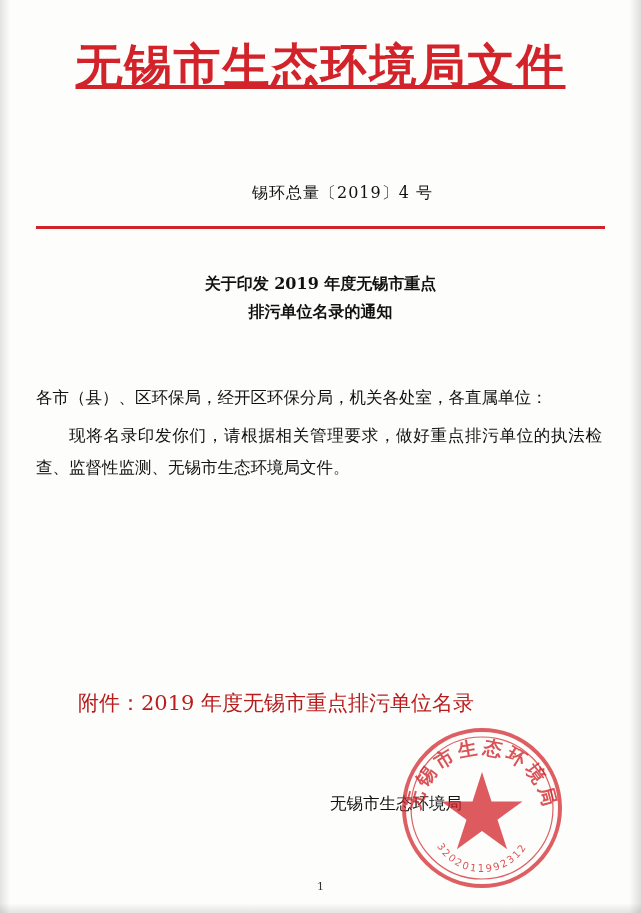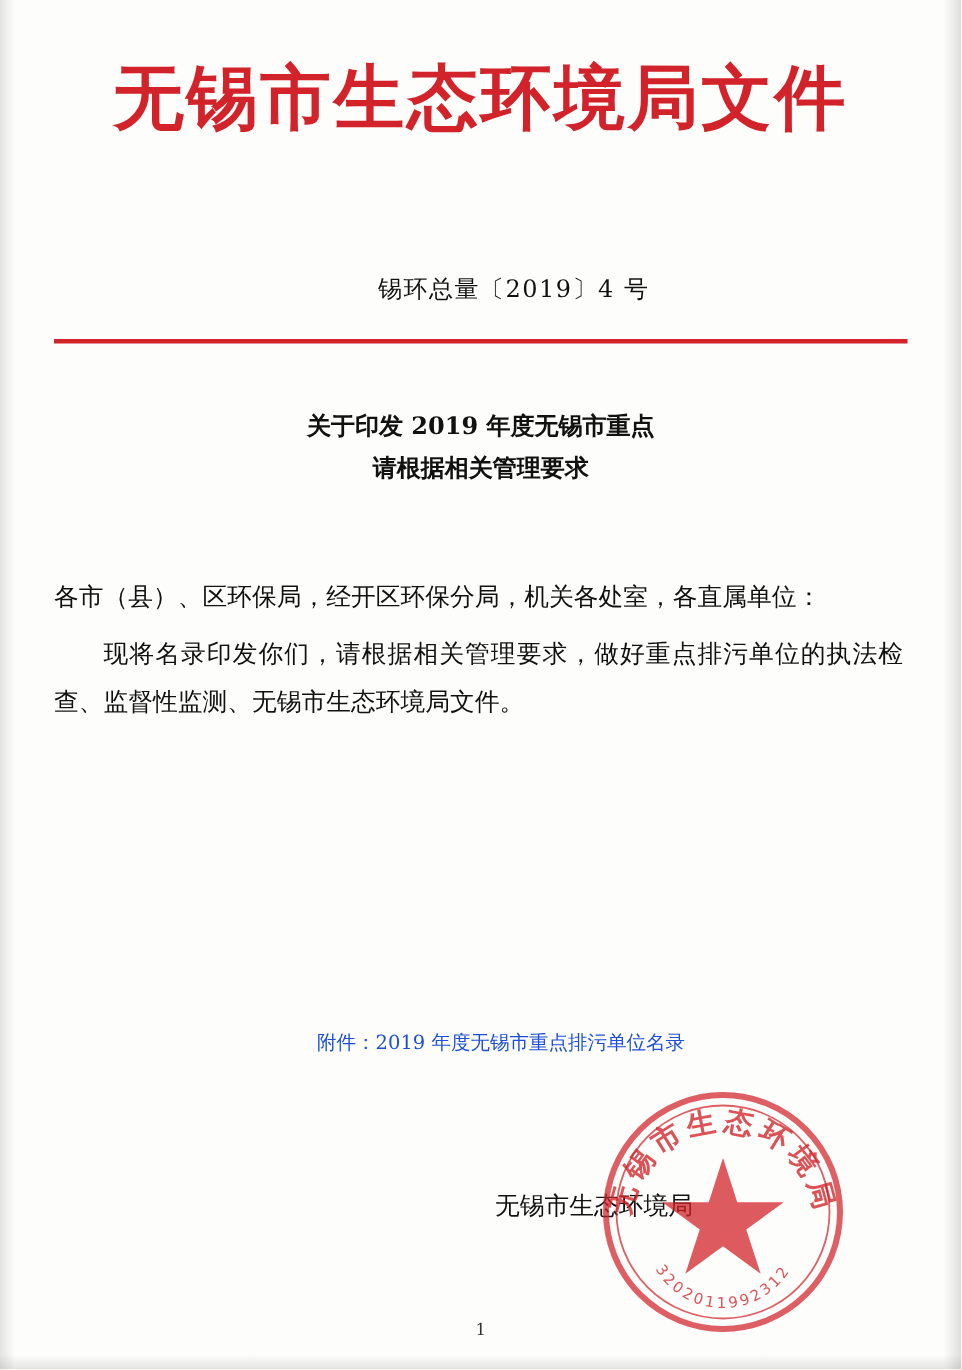--- a/index.html
+++ b/index.html
@@ -32,20 +32,21 @@
     text-align: center;
   }
   .masthead-title {
     font-family: "DejaVu Serif", "Liberation Serif", serif;
     font-weight: bold;
     font-size: 47px;
     letter-spacing: 2px;
     color: #d2232a;
     line-height: 1.1;
     white-space: nowrap;
+    text-decoration: underline;
   }
 
   
   .doc-number {
     position: absolute;
     left: 0;
     top: 183px;
     width: 641px;
     text-align: center;
     font-size: 16px;
@@ -91,25 +92,24 @@
   .body-block p {
     margin: 0 4px 6px 0;
   }
   .indent2 { text-indent: 2em; }
 
   .attachment {
     position: absolute;
     left: 36px;
     top: 684px;
     width: 570px;
-    font-size: 13px;
+    font-size: 21px;
     line-height: 1.9;
     text-indent: 2em;
-    color: #1d4ed8;
-    text-align: center;
+    color: #b91c1c;
   }
 
   
   .signature {
     position: absolute;
     left: 330px;
     top: 788px;
     width: 250px;
     font-size: 16.5px;
     line-height: 1.9;
@@ -165,21 +165,21 @@
   <div class="masthead">
     <div class="masthead-title">无锡市生态环境局文件</div>
   </div>
 
   <div class="doc-number">锡环总量〔2019〕4 号</div>
 
   <div class="red-rule"></div>
 
   <div class="doc-title">
     <div>关于印发 2019 年度无锡市重点</div>
-    <div>请根据相关管理要求</div>
+    <div>排污单位名录的通知</div>
   </div>
 
   <div class="body-block">
     <p>各市（县）、区环保局，经开区环保分局，机关各处室，各直属单位：</p>
     <p class="indent2">现将名录印发你们，请根据相关管理要求，做好重点排污单位的执法检查、监督性监测、无锡市生态环境局文件。</p>
   </div>
 
   <div class="attachment">附件：2019 年度无锡市重点排污单位名录</div>
 
   <div class="signature">

